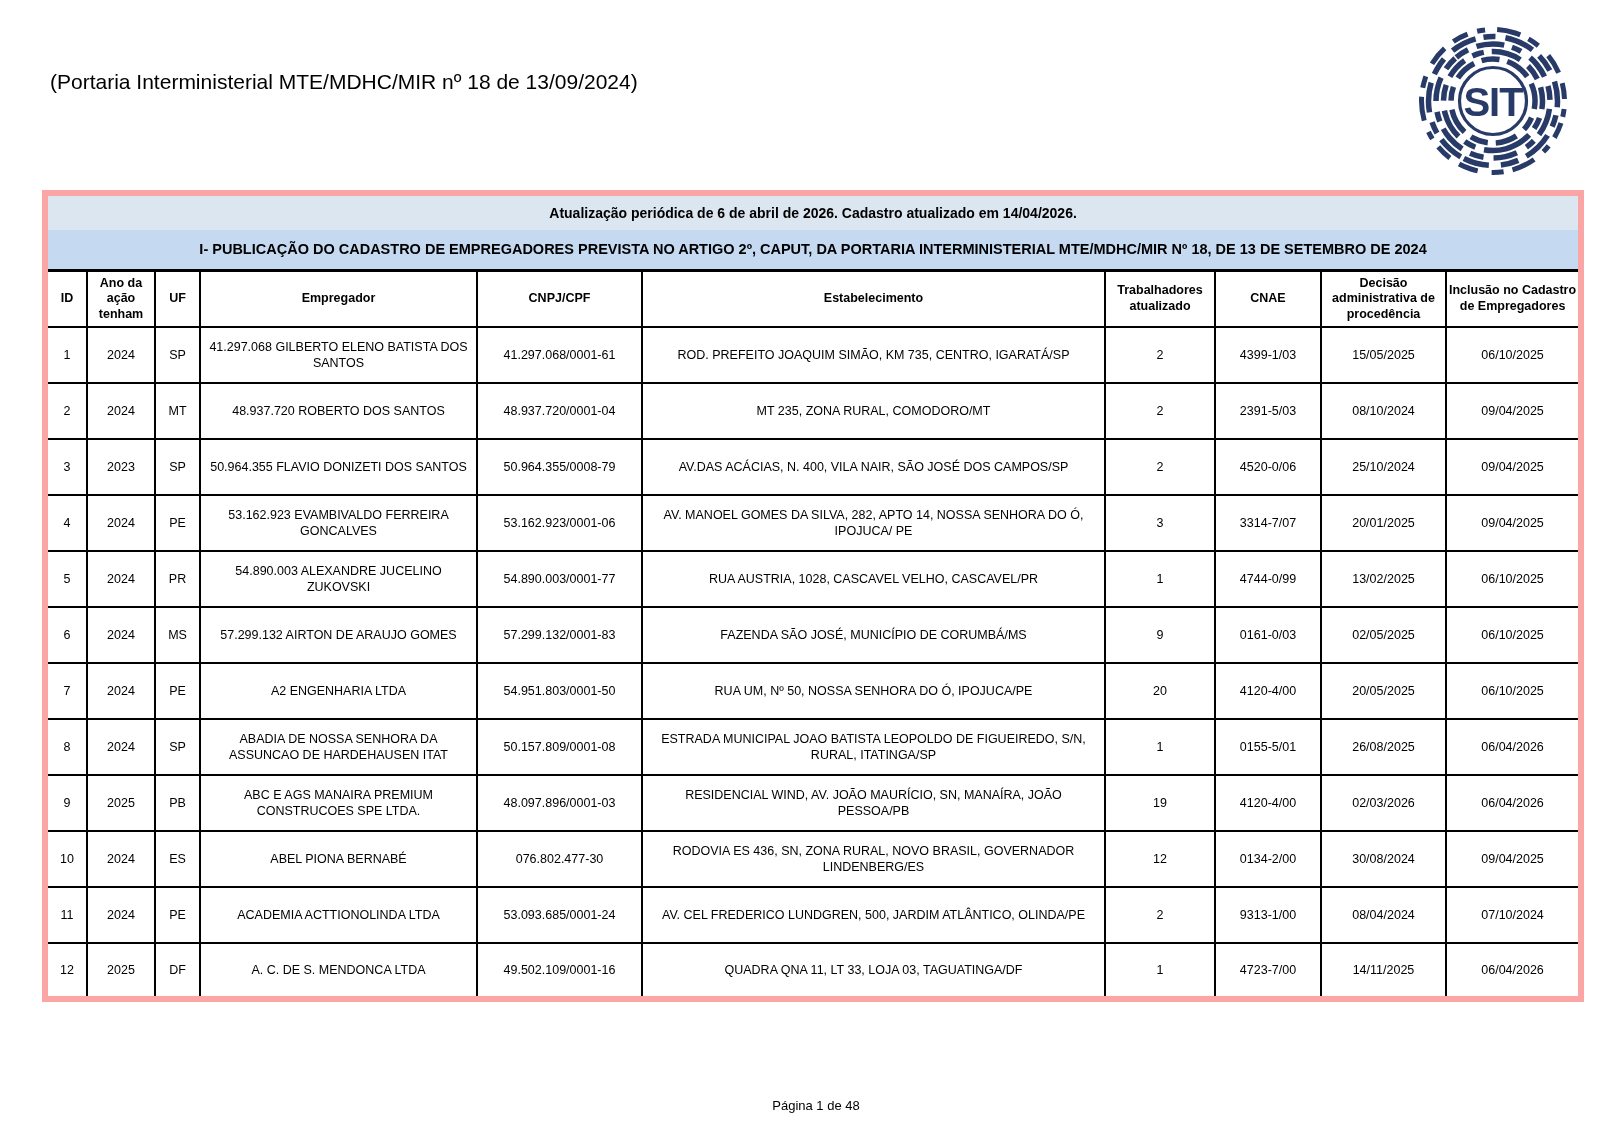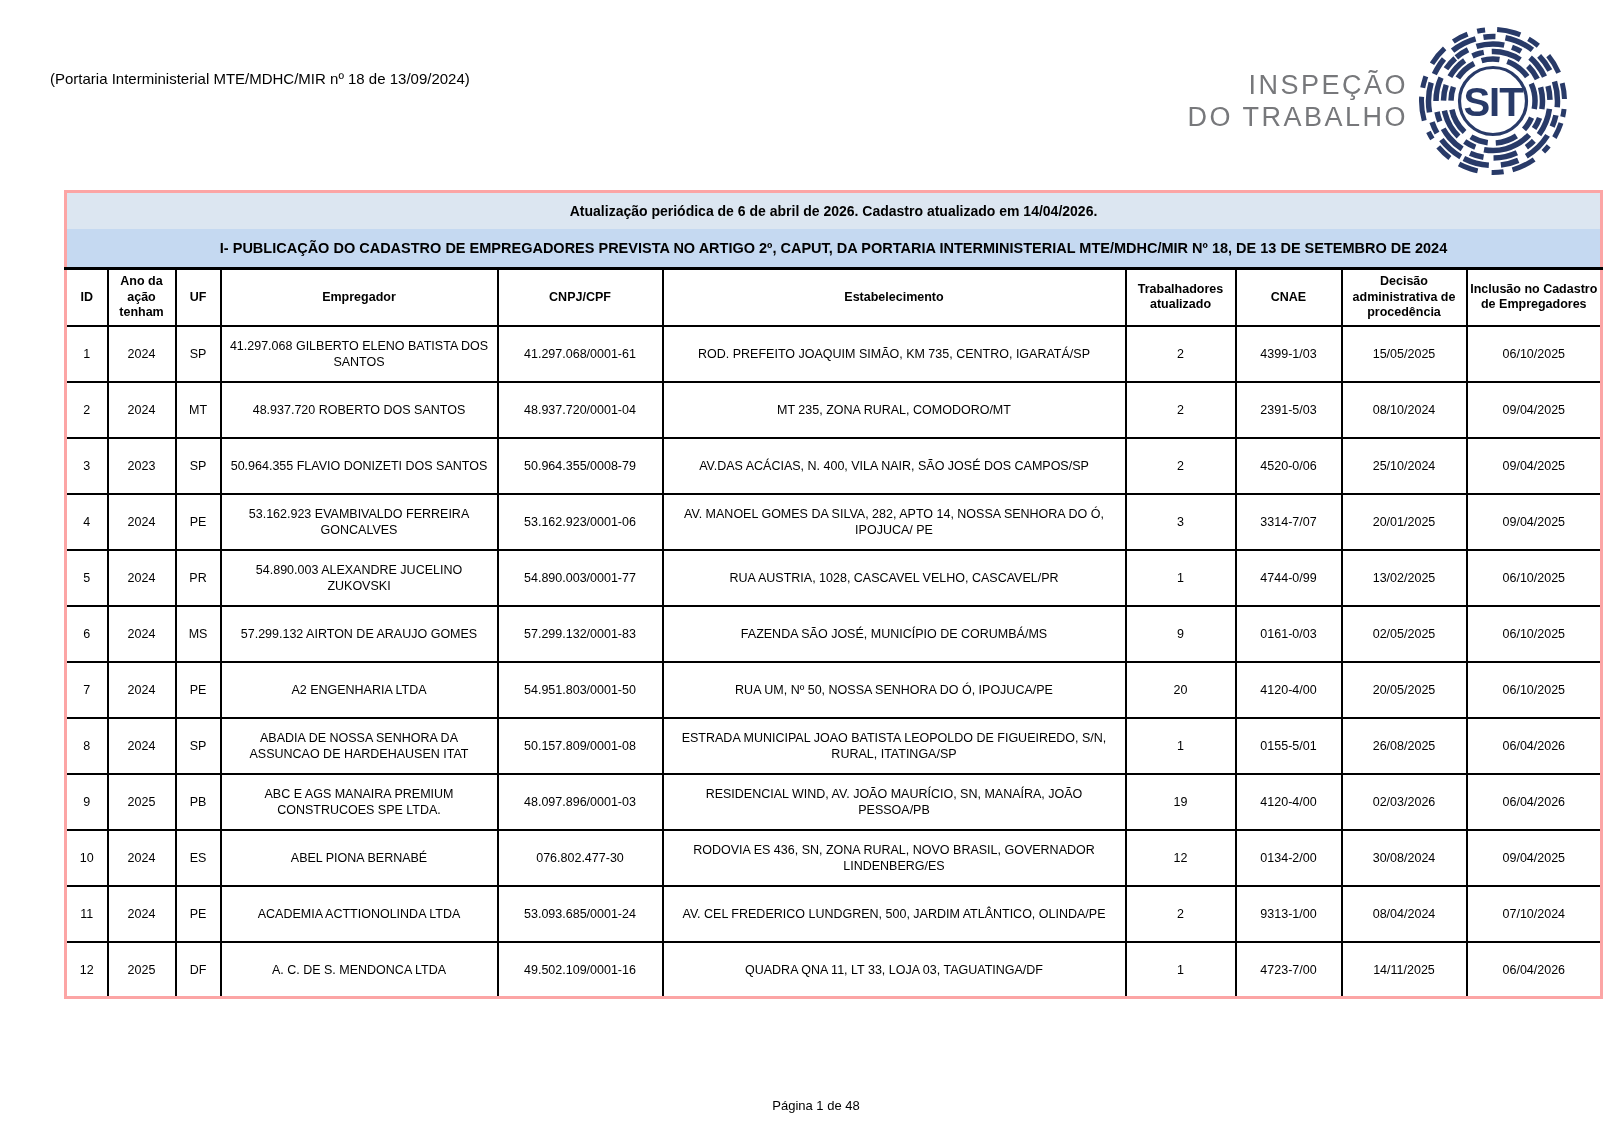--- a/index.html
+++ b/index.html
@@ -23,21 +23,21 @@
     padding:44px 0 0 50px;
     height:190px;
   }
   .page-title{
     font-size:22px;
     font-weight:bold;
     margin:0;
     letter-spacing:0.2px;
   }
   .page-subtitle{
-    font-size:15px;
+    font-size:21px;
     margin-top:26px;
   }
   .logo{
     position:absolute;
     top:26px;
     right:52px;
     display:flex;
     align-items:center;
   }
   .logo-text{
@@ -52,25 +52,25 @@
   .sit-badge{display:block;}
   .sit-badge circle{fill:none;stroke:var(--navy);}
   .sit-badge text{
     fill:var(--navy);
     font-family:"Liberation Sans","DejaVu Sans",sans-serif;
     font-weight:bold;
     font-size:40px;
     letter-spacing:-1px;
   }
   table.registry{
-    margin-left:64px;
+    margin-left:42px;
     width:1536px;
     border-collapse:collapse;
     table-layout:fixed;
-    border:3px solid #fca5a5;
+    border:6px solid #fca5a5;
   }
   .registry td,.registry th{
     border:2px solid #000;
     text-align:center;
     vertical-align:middle;
     overflow:hidden;
   }
   tr.banner1-row td{
     border:none;
     border-bottom:none;
@@ -110,24 +110,20 @@
     font-size:13px;
   }
 </style>
 </head>
 <body>
 
 <div class="header">
   <div class="page-subtitle">(Portaria Interministerial MTE/MDHC/MIR nº 18 de 13/09/2024)</div>
 
   <div class="logo">
-    <div class="logo-text">
-      <div>INSPEÇÃO</div>
-      <div>DO TRABALHO</div>
-    </div>
     <svg class="sit-badge" width="150" height="150" viewBox="0 0 150 150" aria-hidden="true">
       <circle cx="75" cy="75" r="71.5" stroke-width="5" stroke-dasharray="16 10 8 12 24 9 12 14 20 11" transform="rotate(18 75 75)"></circle>
       <circle cx="75" cy="75" r="64.5" stroke-width="5.5" stroke-dasharray="26 8 12 10 30 9 18 12" transform="rotate(120 75 75)"></circle>
       <circle cx="75" cy="75" r="57" stroke-width="5.5" stroke-dasharray="14 9 28 8 10 11 24 10" transform="rotate(230 75 75)"></circle>
       <circle cx="75" cy="75" r="49.5" stroke-width="5.5" stroke-dasharray="22 9 12 8 30 10 16 9" transform="rotate(75 75 75)"></circle>
       <circle cx="75" cy="75" r="42" stroke-width="5.5" stroke-dasharray="18 8 26 9 14 10 22 8" transform="rotate(300 75 75)"></circle>
       <circle cx="75" cy="75" r="33.5" stroke-width="3.2"></circle>
       <text x="75" y="76" text-anchor="middle" dominant-baseline="central">SIT</text>
     </svg>
   </div>

